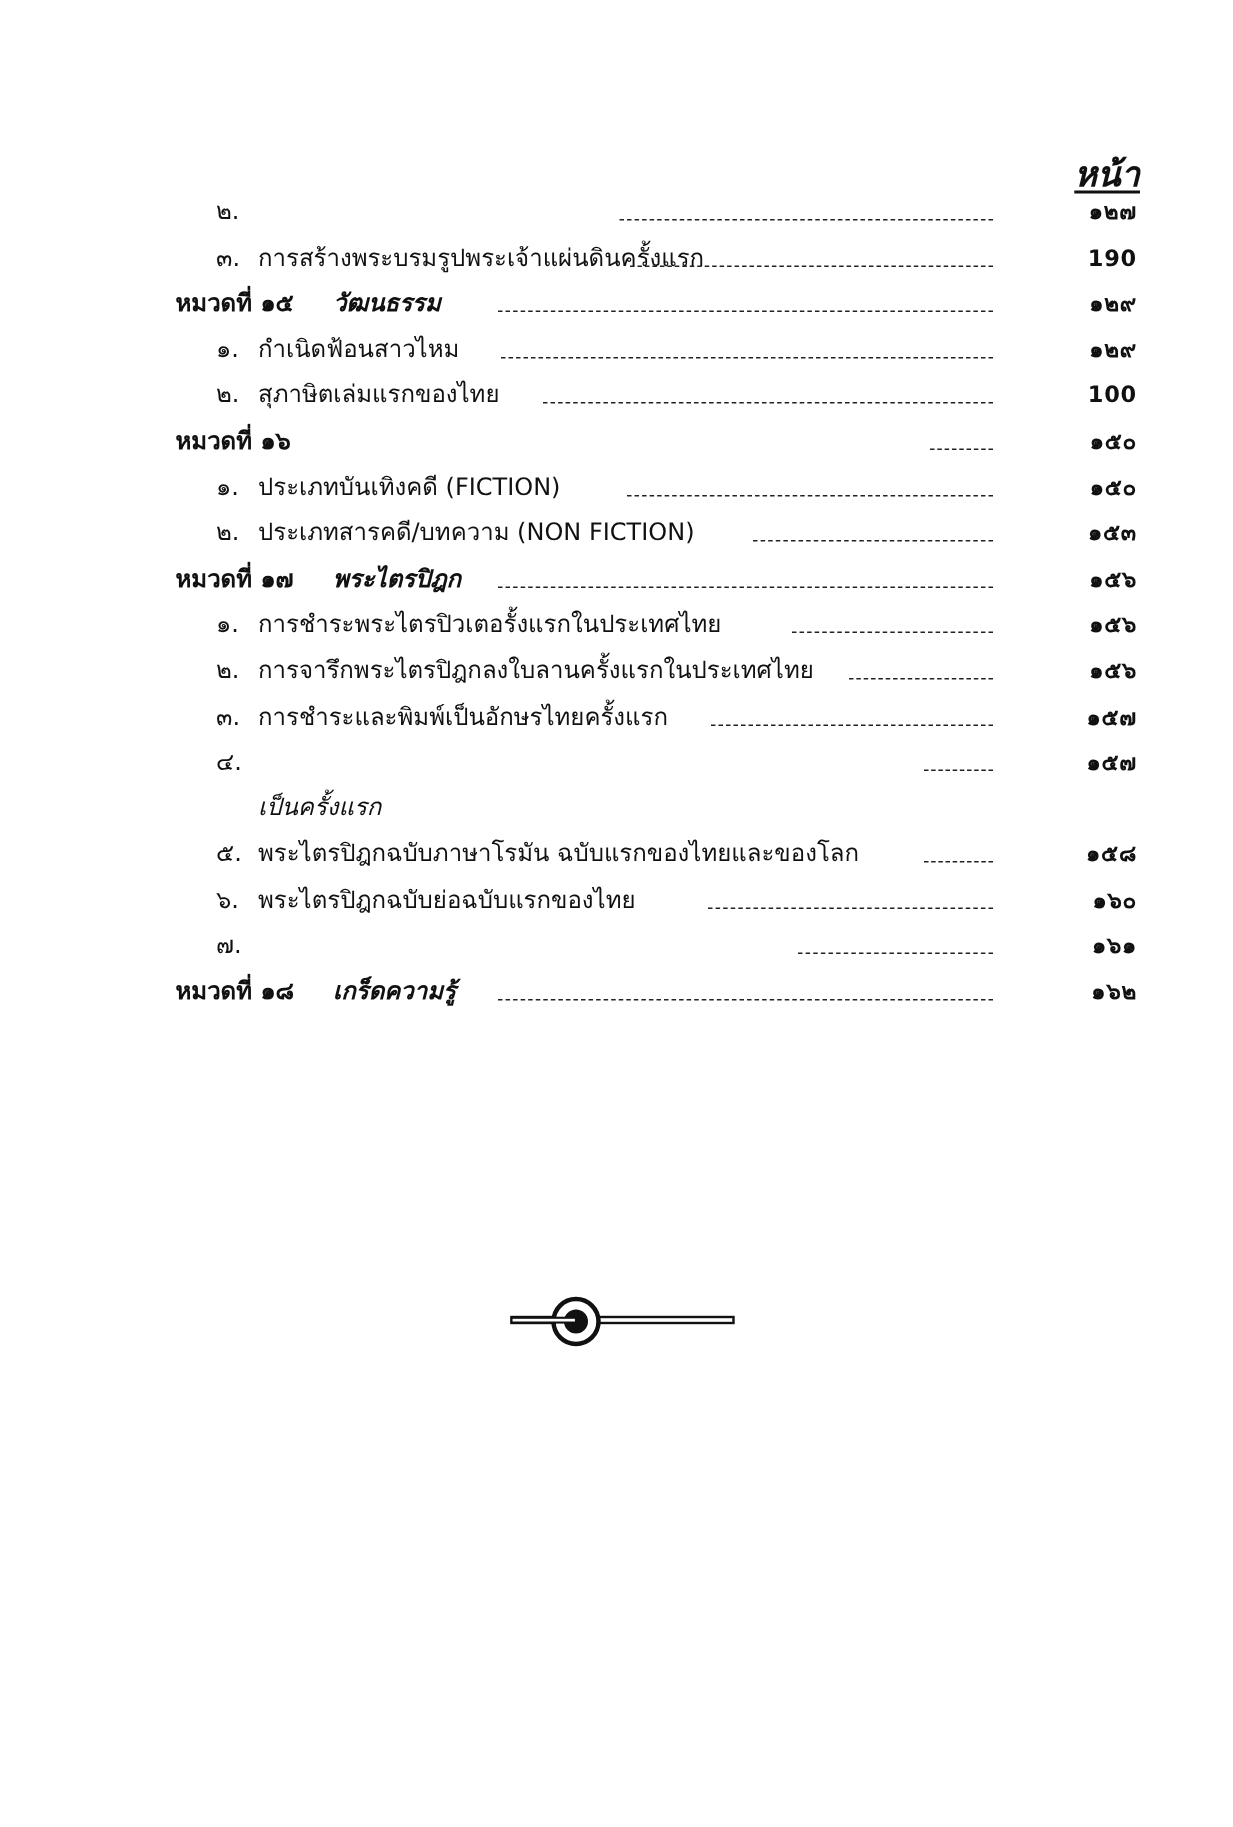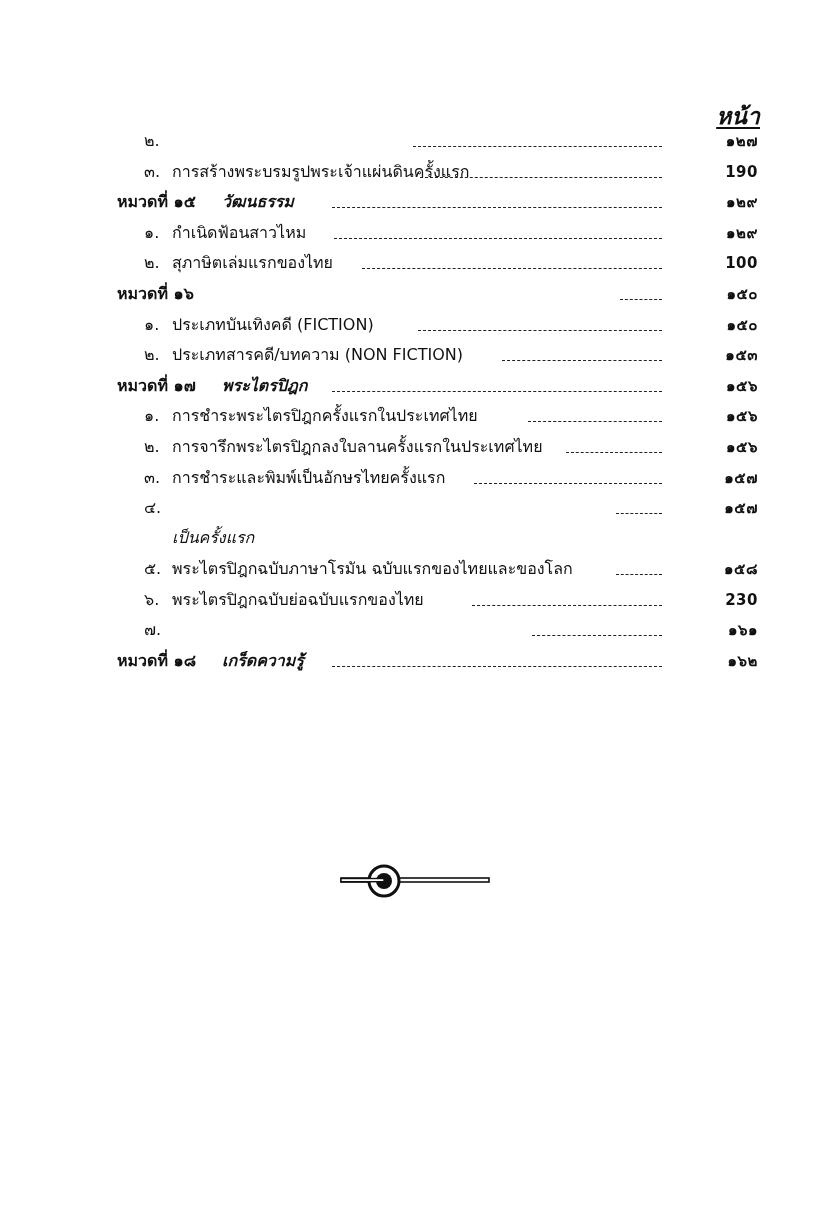--- a/index.html
+++ b/index.html
@@ -147,21 +147,21 @@
         <span class="page-no">๑๕๓</span>
       </div>
       <div class="row chapter">
         <span class="chap-label">หมวดที่ ๑๗</span>
         <span class="title">พระไตรปิฎก</span>
         <span class="leader" style="left: 332px;"></span>
         <span class="page-no">๑๕๖</span>
       </div>
       <div class="row">
         <span class="num">๑.</span>
-        <span class="title">การชำระพระไตรปิฎกครั้งแรกในประเทศไทย</span>
+        <span class="title">การชำระพระไตรปิวเตอรั้งแรกในประเทศไทย</span>
         <span class="leader" style="left: 528px;"></span>
         <span class="page-no">๑๕๖</span>
       </div>
       <div class="row">
         <span class="num">๒.</span>
         <span class="title">การจารึกพระไตรปิฎกลงใบลานครั้งแรกในประเทศไทย</span>
         <span class="leader" style="left: 566px;"></span>
         <span class="page-no">๑๕๖</span>
       </div>
       <div class="row">
@@ -179,21 +179,21 @@
       <div class="row">
         <span class="num">๕.</span>
         <span class="title">พระไตรปิฎกฉบับภาษาโรมัน ฉบับแรกของไทยและของโลก</span>
         <span class="leader" style="left: 616px;"></span>
         <span class="page-no">๑๕๘</span>
       </div>
       <div class="row">
         <span class="num">๖.</span>
         <span class="title">พระไตรปิฎกฉบับย่อฉบับแรกของไทย</span>
         <span class="leader" style="left: 472px;"></span>
-        <span class="page-no">230</span>
+        <span class="page-no">๑๖๐</span>
       </div>
       <div class="row">
         <span class="num">๗.</span>
         <span class="leader" style="left: 532px;"></span>
         <span class="page-no">๑๖๑</span>
       </div>
       <div class="row chapter">
         <span class="chap-label">หมวดที่ ๑๘</span>
         <span class="title">เกร็ดความรู้</span>
         <span class="leader" style="left: 332px;"></span>

